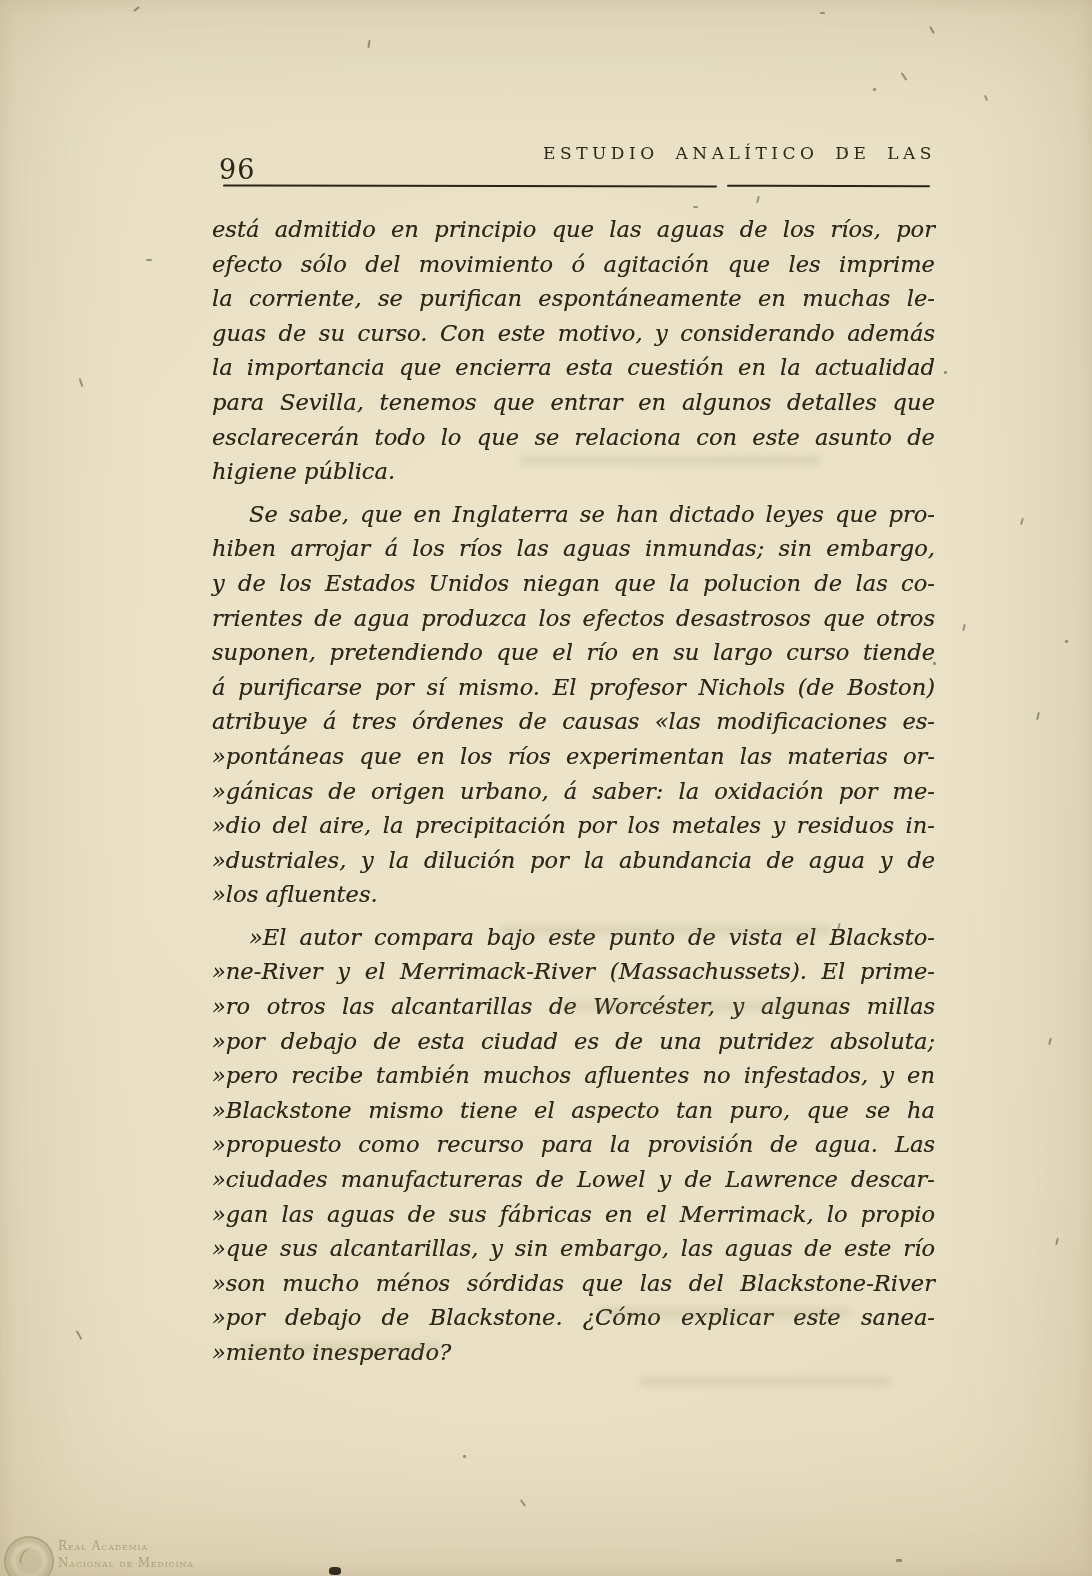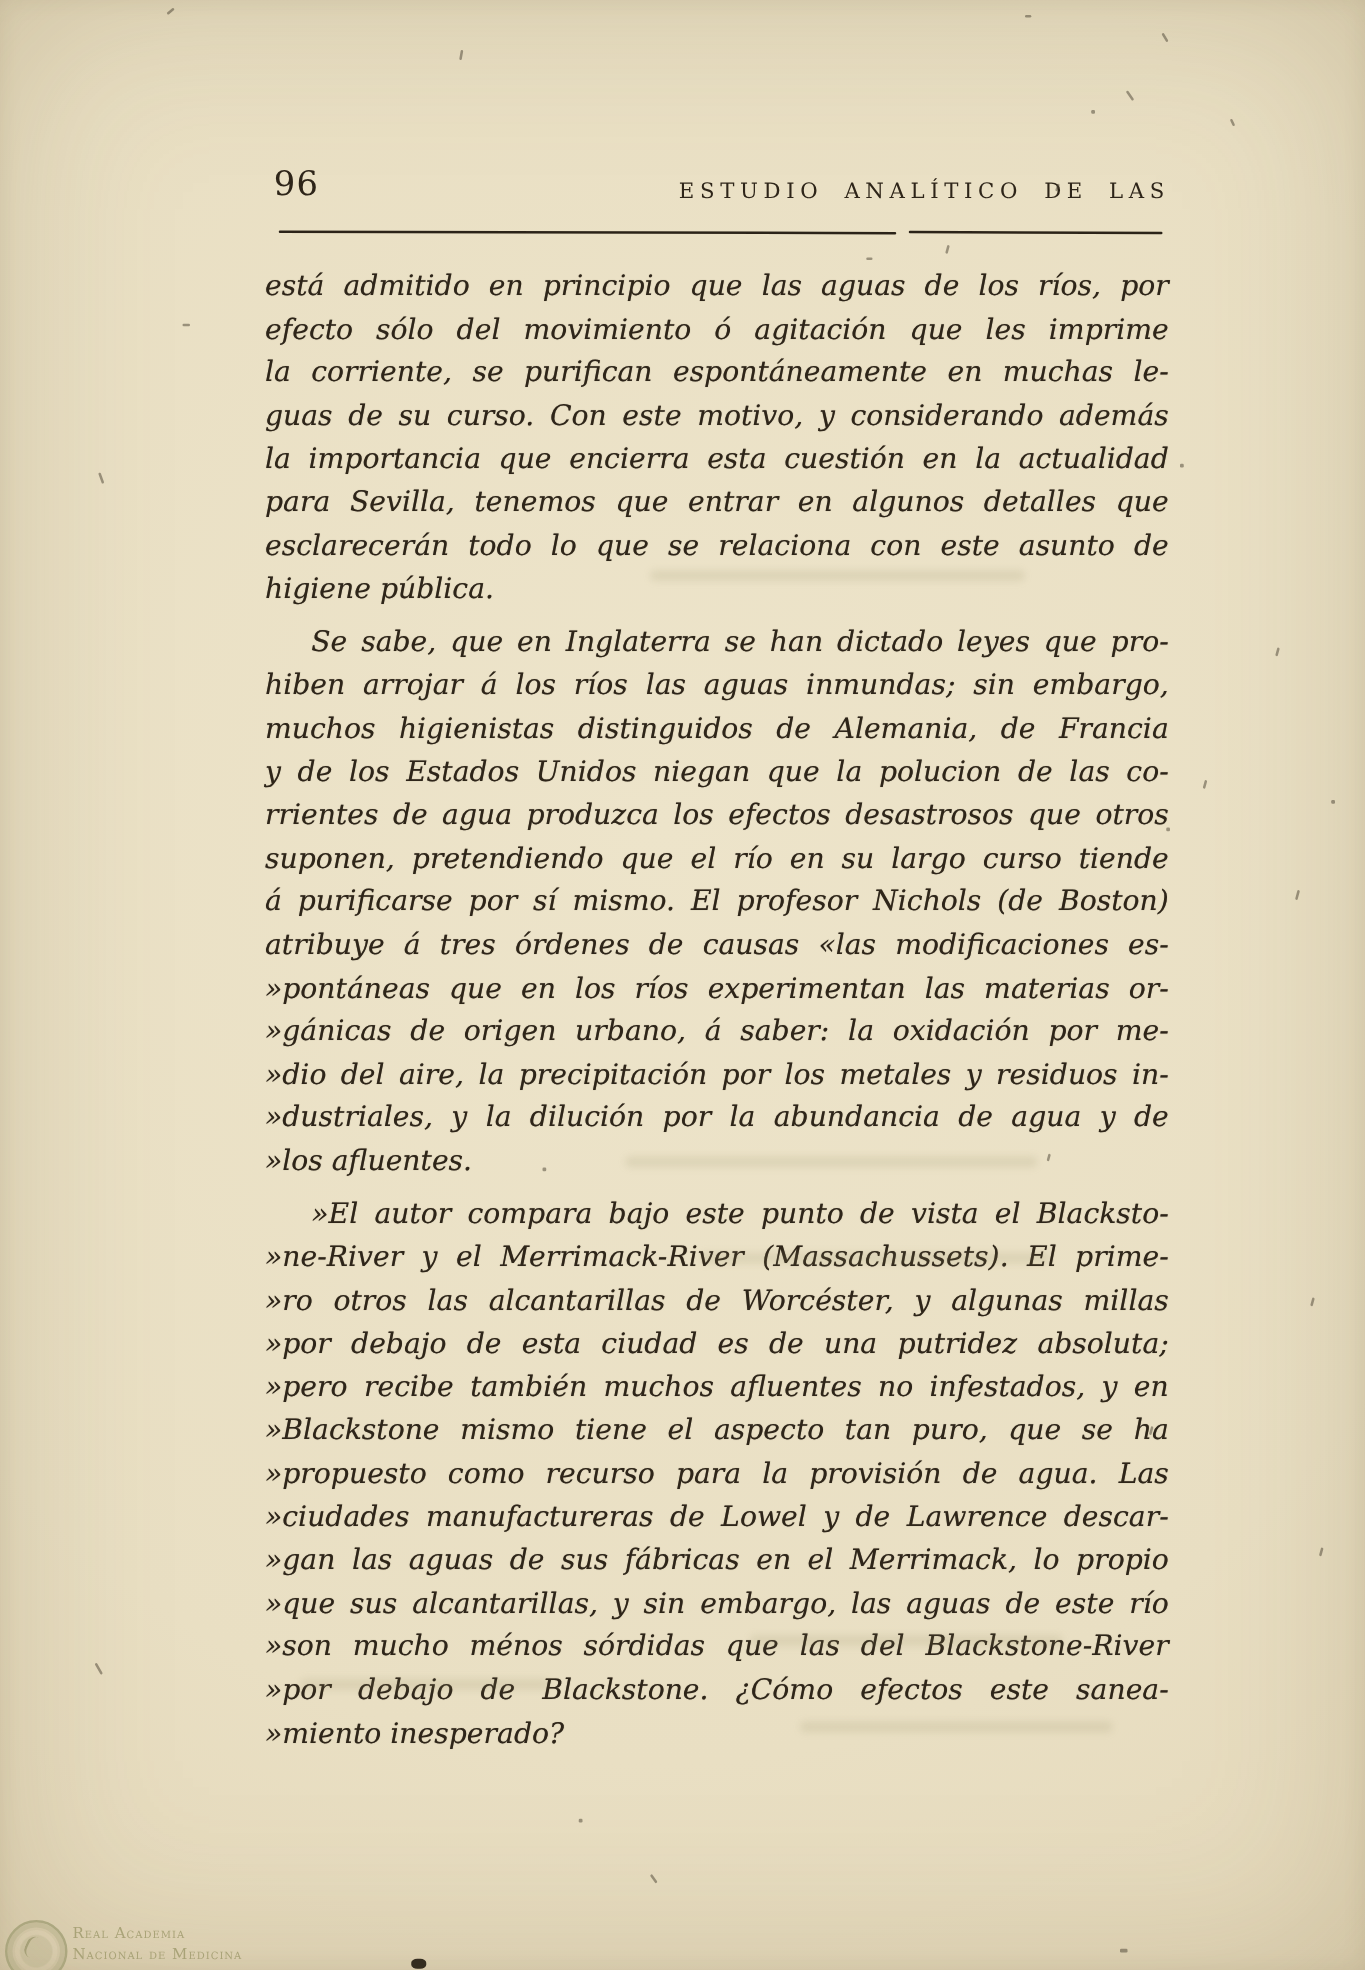--- a/index.html
+++ b/index.html
@@ -9,21 +9,21 @@
     background:#e8dec2;
   }
   .page{
     position:absolute;inset:0;
     background:
       radial-gradient(130% 95% at 48% 42%, #ede4ca 0%, #e9dfc3 50%, #e2d5b6 82%, #d8c9a6 100%);
     box-shadow: inset 0 0 140px rgba(118,98,58,.22), inset 0 0 18px rgba(118,98,58,.12);
   }
   
   .pagenum{
-    position:absolute;left:219px;top:132px;
+    position:absolute;left:219px;top:154px;
     font-size:27px;color:#2e2519;letter-spacing:1px;
   }
   .running-head{
     position:absolute;left:218px;top:143px;width:718px;
     text-align:right;font-size:17px;color:#2e2519;
     letter-spacing:4.5px;word-spacing:7px;white-space:nowrap;
   }
   .rule{position:absolute;top:185px;height:2.4px;background:#2b2318;border-radius:1px;}
   .rule-left{left:223px;width:494px;transform:rotate(.12deg);}
   .rule-right{left:727px;width:203px;transform:rotate(.2deg);}
@@ -78,21 +78,20 @@
         <div class="line">la corriente, se purifican espontáneamente en muchas le-</div>
         <div class="line">guas de su curso. Con este motivo, y considerando además</div>
         <div class="line">la importancia que encierra esta cuestión en la actualidad</div>
         <div class="line">para Sevilla, tenemos que entrar en algunos detalles que</div>
         <div class="line">esclarecerán todo lo que se relaciona con este asunto de</div>
         <div class="line final">higiene pública.</div>
       </div>
       <div class="para">
         <div class="line indent">Se sabe, que en Inglaterra se han dictado leyes que pro-</div>
         <div class="line">hiben arrojar á los ríos las aguas inmundas; sin embargo,</div>
-        <div class="line">muchos higienistas distinguidos de Alemania, de Francia</div>
         <div class="line">y de los Estados Unidos niegan que la polucion de las co-</div>
         <div class="line">rrientes de agua produzca los efectos desastrosos que otros</div>
         <div class="line">suponen, pretendiendo que el río en su largo curso tiende</div>
         <div class="line">á purificarse por sí mismo. El profesor Nichols (de Boston)</div>
         <div class="line">atribuye á tres órdenes de causas «las modificaciones es-</div>
         <div class="line">»pontáneas que en los ríos experimentan las materias or-</div>
         <div class="line">»gánicas de origen urbano, á saber: la oxidación por me-</div>
         <div class="line">»dio del aire, la precipitación por los metales y residuos in-</div>
         <div class="line">»dustriales, y la dilución por la abundancia de agua y de</div>
         <div class="line final">»los afluentes.</div>
@@ -102,21 +101,21 @@
         <div class="line">»ne-River y el Merrimack-River (Massachussets). El prime-</div>
         <div class="line">»ro otros las alcantarillas de Worcéster, y algunas millas</div>
         <div class="line">»por debajo de esta ciudad es de una putridez absoluta;</div>
         <div class="line">»pero recibe también muchos afluentes no infestados, y en</div>
         <div class="line">»Blackstone mismo tiene el aspecto tan puro, que se ha</div>
         <div class="line">»propuesto como recurso para la provisión de agua. Las</div>
         <div class="line">»ciudades manufactureras de Lowel y de Lawrence descar-</div>
         <div class="line">»gan las aguas de sus fábricas en el Merrimack, lo propio</div>
         <div class="line">»que sus alcantarillas, y sin embargo, las aguas de este río</div>
         <div class="line">»son mucho ménos sórdidas que las del Blackstone-River</div>
-        <div class="line">»por debajo de Blackstone. ¿Cómo efectos este sanea-</div>
+        <div class="line">»por debajo de Blackstone. ¿Cómo explicar este sanea-</div>
         <div class="line final">»miento inesperado?</div>
       </div>
     </div>
 
   <div class="stamp">
     <div class="seal"></div>
     <div class="stamp-text">
       <div>Real Academia</div>
       <div>Nacional de Medicina</div>
     </div>

